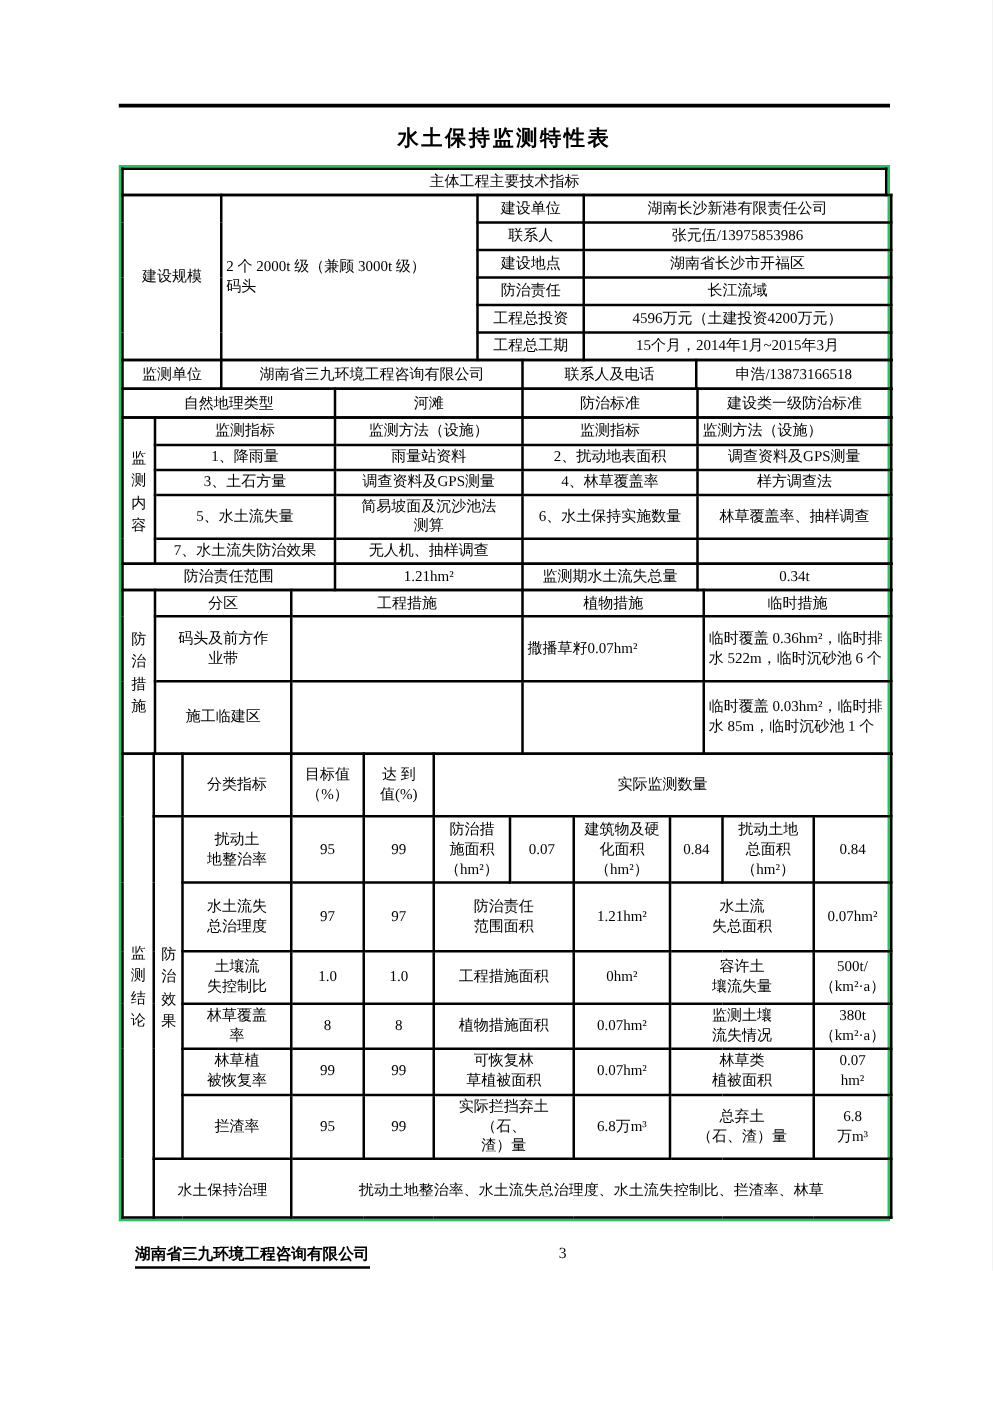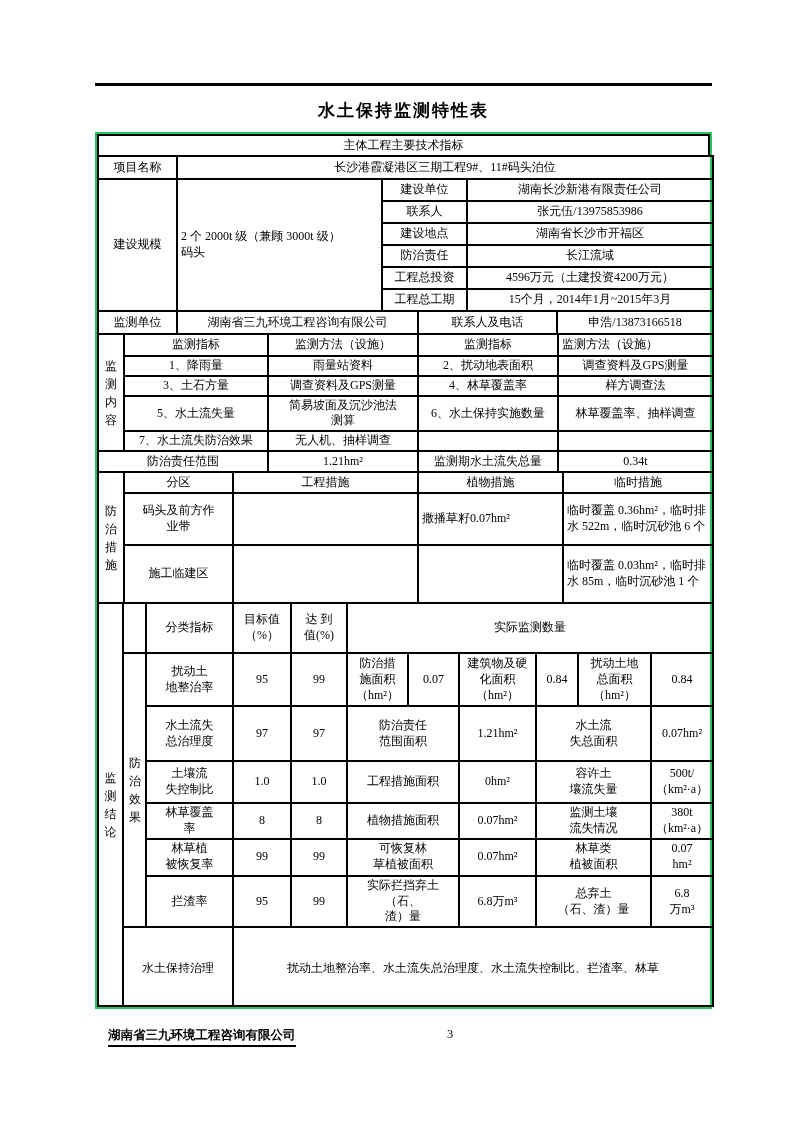--- a/index.html
+++ b/index.html
@@ -17,21 +17,21 @@
   table + table{margin-top:-2px;}
   td{
     border:2px solid #000;
     font-size:12px;line-height:1.32;
     text-align:center;vertical-align:middle;
     padding:1px 3px;white-space:pre-line;
     overflow:hidden;word-break:break-all;
   }
   td.left{text-align:left;}
   td.vcell{padding:0 5px;line-height:1.5;}
-  td.cutcell{vertical-align:top;padding:16px 3px;}
+  td.cutcell{vertical-align:top;padding:0 3px;}
   .cutclip{height:13px;overflow:hidden;line-height:17px;}
   .footer{position:relative;margin-top:18px;height:20px;font-size:12.5px;}
   .footer-company{position:absolute;left:13px;top:0;font-weight:bold;border-bottom:2px solid #000;padding-bottom:1px;}
   .footer-page{position:absolute;left:352px;top:0;}
 </style>
 </head>
 <body>
 
 <div class="page">
   <div class="content">
@@ -42,32 +42,20 @@
     <div class="tbl-wrap">
 
       <table>
         <tbody>
             <tr style="height:21px">
           <td>主体工程主要技术指标</td>
         </tr>
       </tbody>
         </table>
 
-      <table>
-        <colgroup>
-            <col style="width:79px">
-            <col style="width:536px">
-          </colgroup>
-        <tbody>
-            <tr style="height:23px">
-          <td>项目名称</td>
-          <td>长沙港霞凝港区三期工程9#、11#码头泊位</td>
-        </tr>
-      </tbody>
-        </table>
 
       <table>
         <colgroup>
             <col style="width:79px">
             <col style="width:205px">
             <col style="width:85px">
             <col style="width:246px">
           </colgroup>
         <tbody>
             <tr style="height:22px">
@@ -111,20 +99,36 @@
         <tbody>
             <tr style="height:23px">
           <td>监测单位</td>
           <td>湖南省三九环境工程咨询有限公司</td>
           <td>联系人及电话</td>
           <td>申浩/13873166518</td>
         </tr>
       </tbody>
         </table>
 
+      <table>
+        <colgroup>
+            <col style="width:170px">
+            <col style="width:150px">
+            <col style="width:140px">
+            <col style="width:155px">
+          </colgroup>
+        <tbody>
+            <tr style="height:23px">
+          <td>自然地理类型</td>
+          <td>河滩</td>
+          <td>防治标准</td>
+          <td>建设类一级防治标准</td>
+        </tr>
+      </tbody>
+        </table>
 
       <table>
         <colgroup>
             <col style="width:26px">
             <col style="width:144px">
             <col style="width:150px">
             <col style="width:140px">
             <col style="width:155px">
           </colgroup>
         <tbody>

